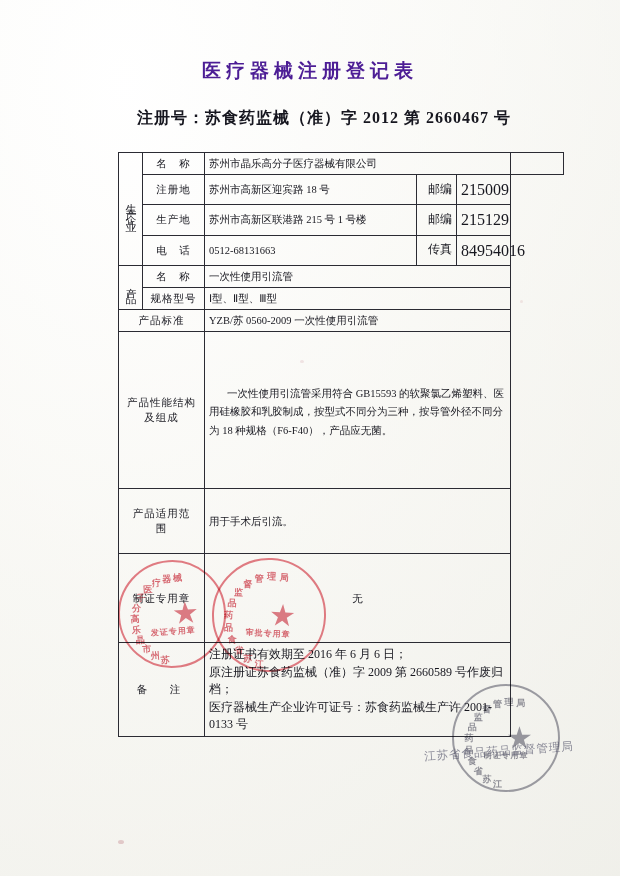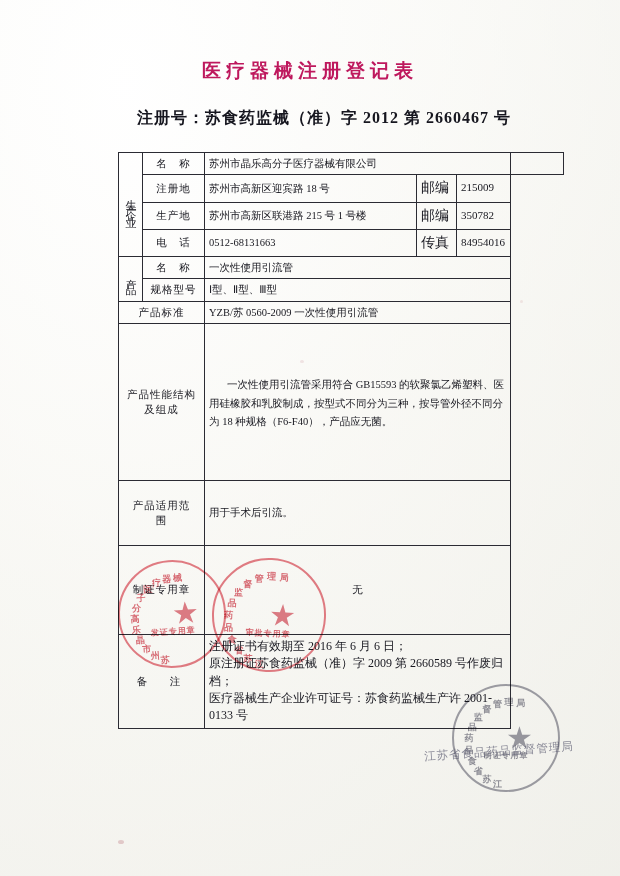--- a/index.html
+++ b/index.html
@@ -30,21 +30,21 @@
   }
   .doc-title {
     position: absolute;
     top: 58px;
     left: 0;
     width: 620px;
     text-align: center;
     font-size: 19px;
     font-weight: bold;
     letter-spacing: 5px;
-    color: #be185d;
+    color: #4c1d95;
   }
   .reg-no {
     position: absolute;
     top: 108px;
     left: 0;
     width: 620px;
     text-align: center;
     font-size: 16px;
     font-weight: bold;
     letter-spacing: 1px;
@@ -92,27 +92,27 @@
   }
   .k-cell.spread {
     letter-spacing: 6px;
   }
   .val {
     font-size: 10.5px;
     padding-left: 6px;
   }
   .small-k {
     width: 34px;
-    text-align: left;
-    font-size: 14px;
+    text-align: right;
+    font-size: 12px;
   }
   .small-v {
     width: 44px;
     text-align: left;
-    font-size: 11px;
+    font-size: 16px;
   }
   .tall-perf {
     height: 150px;
     vertical-align: top;
   }
   .tall-perf .val-inner {
     padding-top: 4px;
     text-indent: 18px;
     line-height: 1.75;
   }
@@ -228,21 +228,21 @@
         <td class="k-cell">注册地</td>
         <td class="val">苏州市高新区迎宾路 18 号</td>
         <td class="small-k">邮编</td>
         <td class="small-v">215009</td>
       </tr>
 
       <tr>
         <td class="k-cell">生产地</td>
         <td class="val">苏州市高新区联港路 215 号 1 号楼</td>
         <td class="small-k">邮编</td>
-        <td class="small-v">350782</td>
+        <td class="small-v">215129</td>
       </tr>
 
       <tr>
         <td class="k-cell">电　话</td>
         <td class="val">0512-68131663</td>
         <td class="small-k">传真</td>
         <td class="small-v">84954016</td>
       </tr>
 
       <tr>

